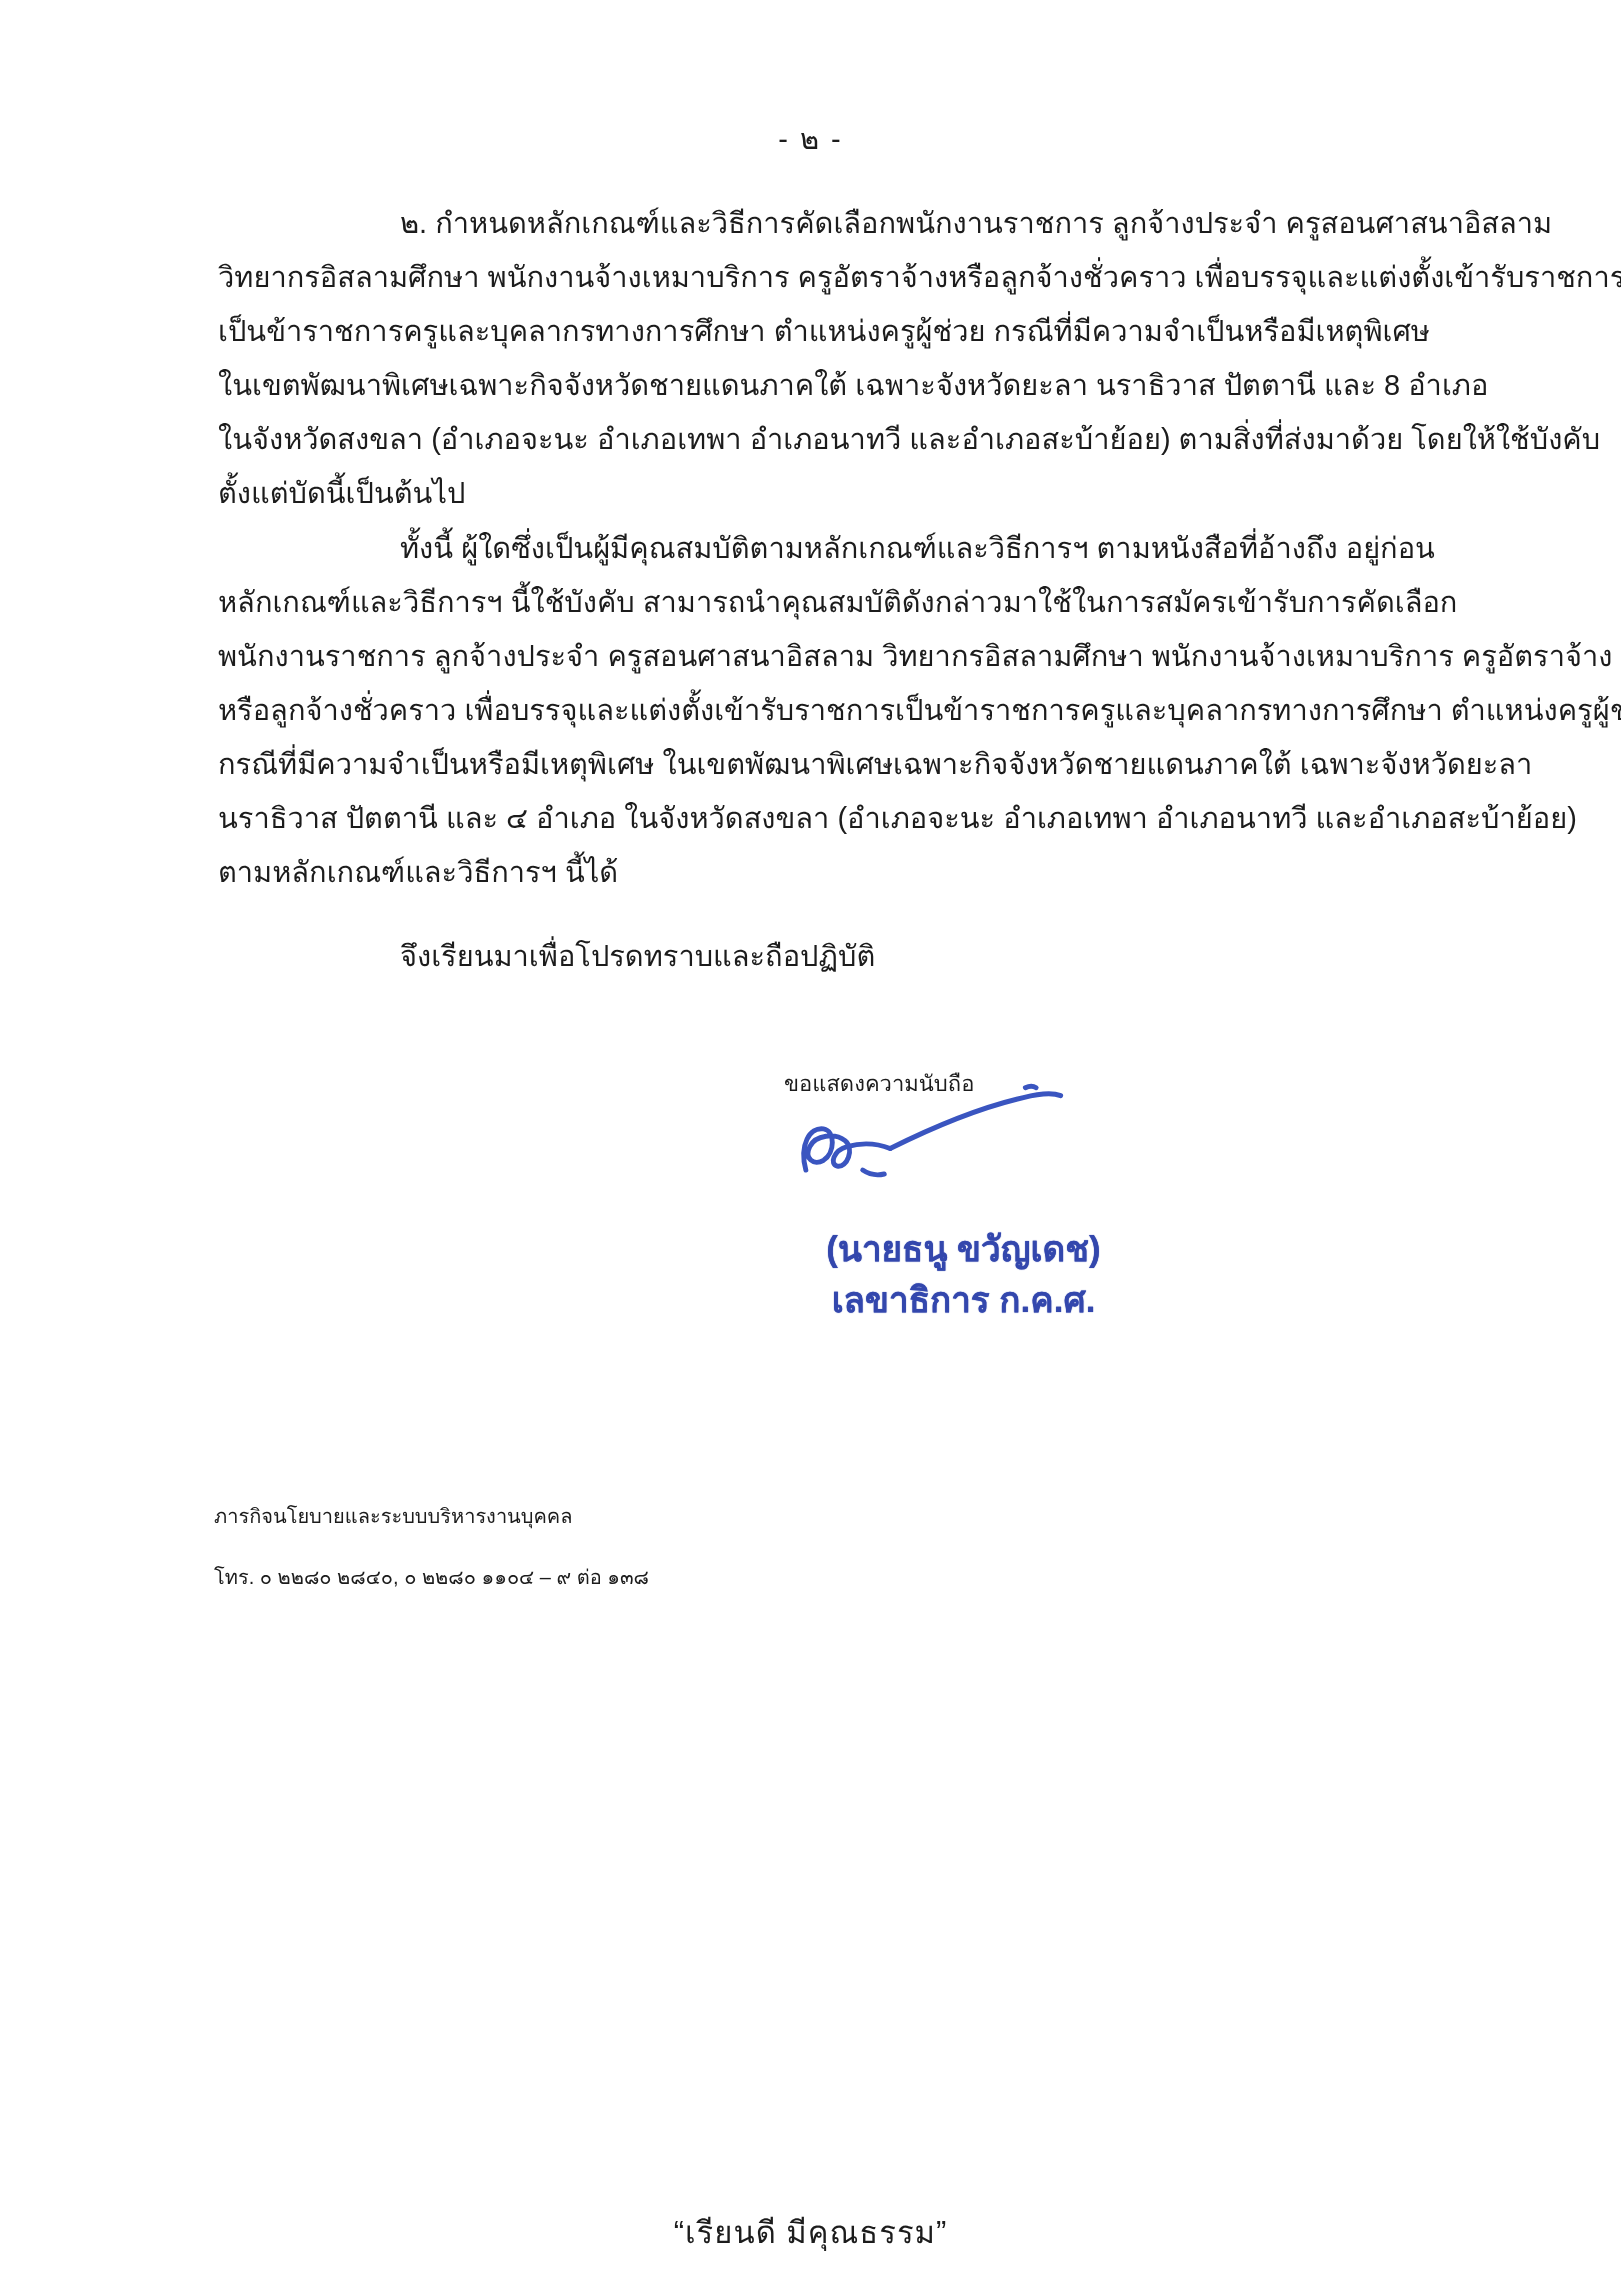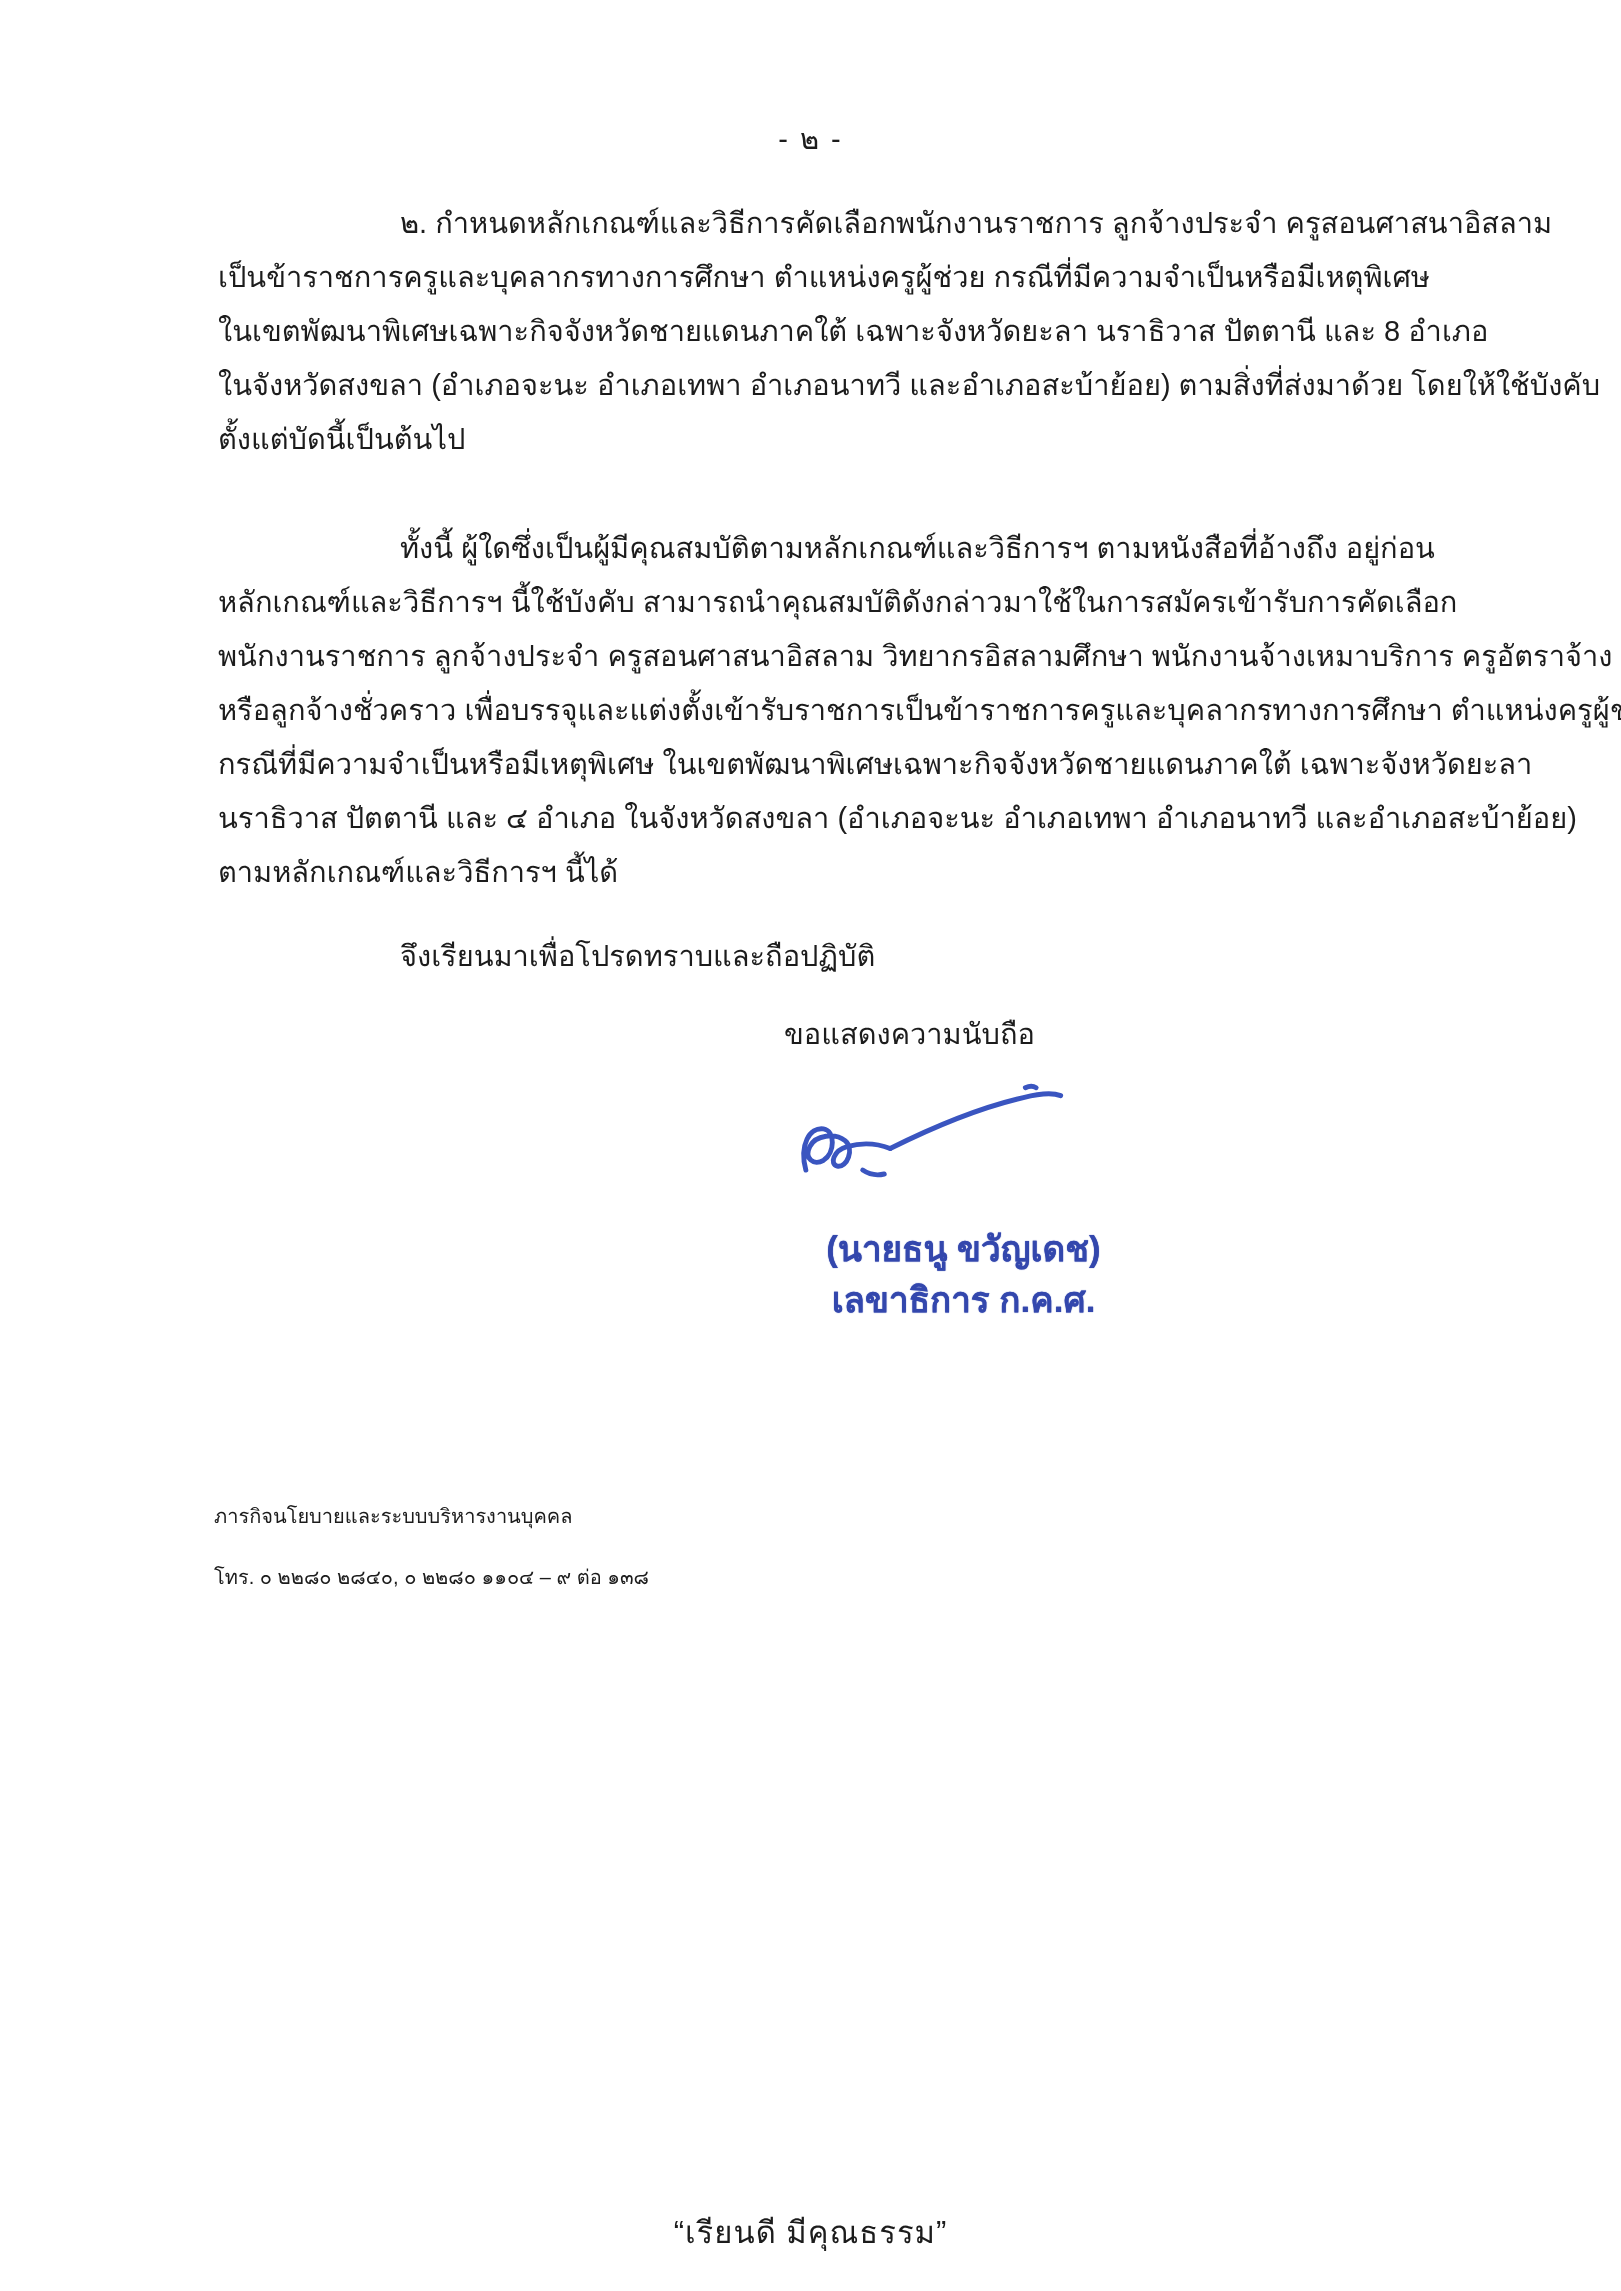--- a/index.html
+++ b/index.html
@@ -45,22 +45,22 @@
     position: absolute;
     left: 400px;
     top: 929px;
     font-size: 29px;
     line-height: 54px;
     white-space: nowrap;
   }
   #salutation {
     position: absolute;
     left: 784px;
-    top: 1010px;
-    font-size: 29px;
+    top: 1059px;
+    font-size: 22px;
     line-height: 49px;
     white-space: nowrap;
   }
   .signature-svg {
     position: absolute;
     left: 745px;
     top: 1076px;
     width: 353px;
     height: 147px;
   }
@@ -99,20 +99,21 @@
 </style>
 </head>
 <body>
 
 <div class="page">
 
   <div class="pagenum">- ๒ -</div>
 
   <div class="para" id="para1">
     <div class="line indent">๒. กำหนดหลักเกณฑ์และวิธีการคัดเลือกพนักงานราชการ ลูกจ้างประจำ ครูสอนศาสนาอิสลาม</div>
+    <div class="line">วิทยากรอิสลามศึกษา พนักงานจ้างเหมาบริการ ครูอัตราจ้างหรือลูกจ้างชั่วคราว เพื่อบรรจุและแต่งตั้งเข้ารับราชการ</div>
     <div class="line">เป็นข้าราชการครูและบุคลากรทางการศึกษา ตำแหน่งครูผู้ช่วย กรณีที่มีความจำเป็นหรือมีเหตุพิเศษ</div>
     <div class="line">ในเขตพัฒนาพิเศษเฉพาะกิจจังหวัดชายแดนภาคใต้ เฉพาะจังหวัดยะลา นราธิวาส ปัตตานี และ 8 อำเภอ</div>
     <div class="line">ในจังหวัดสงขลา (อำเภอจะนะ อำเภอเทพา อำเภอนาทวี และอำเภอสะบ้าย้อย) ตามสิ่งที่ส่งมาด้วย โดยให้ใช้บังคับ</div>
     <div class="line">ตั้งแต่บัดนี้เป็นต้นไป</div>
   </div>
 
   <div class="para" id="para2">
     <div class="line indent">ทั้งนี้ ผู้ใดซึ่งเป็นผู้มีคุณสมบัติตามหลักเกณฑ์และวิธีการฯ ตามหนังสือที่อ้างถึง อยู่ก่อน</div>
     <div class="line">หลักเกณฑ์และวิธีการฯ นี้ใช้บังคับ สามารถนำคุณสมบัติดังกล่าวมาใช้ในการสมัครเข้ารับการคัดเลือก</div>
     <div class="line">พนักงานราชการ ลูกจ้างประจำ ครูสอนศาสนาอิสลาม วิทยากรอิสลามศึกษา พนักงานจ้างเหมาบริการ ครูอัตราจ้าง</div>

